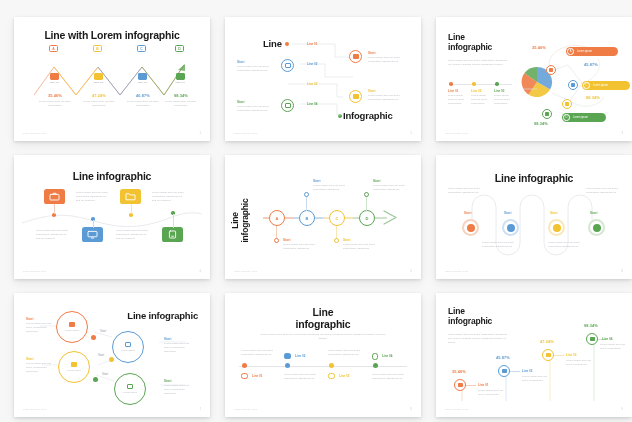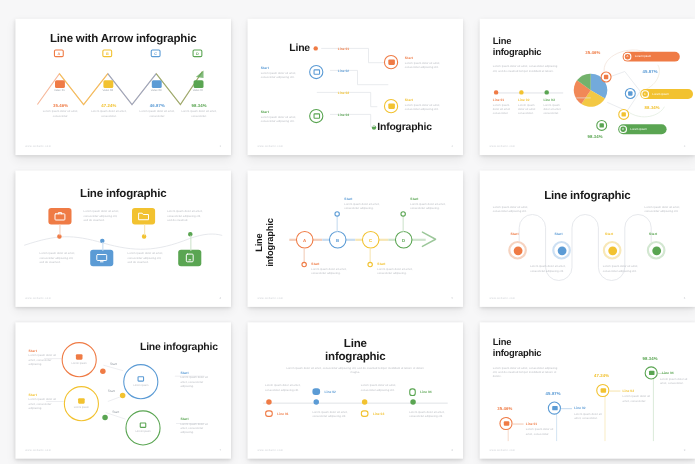--- a/index.html
+++ b/index.html
@@ -75,21 +75,21 @@
   svg { display: block; overflow: visible; }
   .gi { fill: none; stroke-width: .9; stroke-linecap: round; stroke-linejoin: round; }
 </style>
 </head>
 <body>
 
 <div class="grid">
 
   <div class="slide">
     <div class="canvas">
-      <div class="title t-lg" style="left:0;right:0;top:13px;text-align:center;">Line with Arrow infographic</div>
+      <div class="title t-lg" style="left:0;right:0;top:13px;text-align:center;">Line with Lorem infographic</div>
 
       <svg style="position:absolute;left:18px;top:40px;" width="160" height="42">
         <path d="M2 38 L22 10 L44 38 L66 10 L88 38 L110 10 L132 38 L152 8" fill="none" stroke="#ef7b45" stroke-width="1" opacity=".55"></path>
         <path d="M22 10 L44 38 L66 10" fill="none" stroke="#f2c230" stroke-width="1" opacity=".6"></path>
         <path d="M66 10 L88 38 L110 10" fill="none" stroke="#5b9bd5" stroke-width="1" opacity=".6"></path>
         <path d="M110 10 L132 38 L152 8" fill="none" stroke="#5aa552" stroke-width="1" opacity=".6"></path>
         <path d="M146 13 L153 7 L153 14" fill="#5aa552" opacity=".75"></path>
       </svg>
 
       <div class="chip-o" style="left:35px;top:28px;width:9px;height:7px;border-color:#ef7b45;color:#ef7b45;">A</div>

